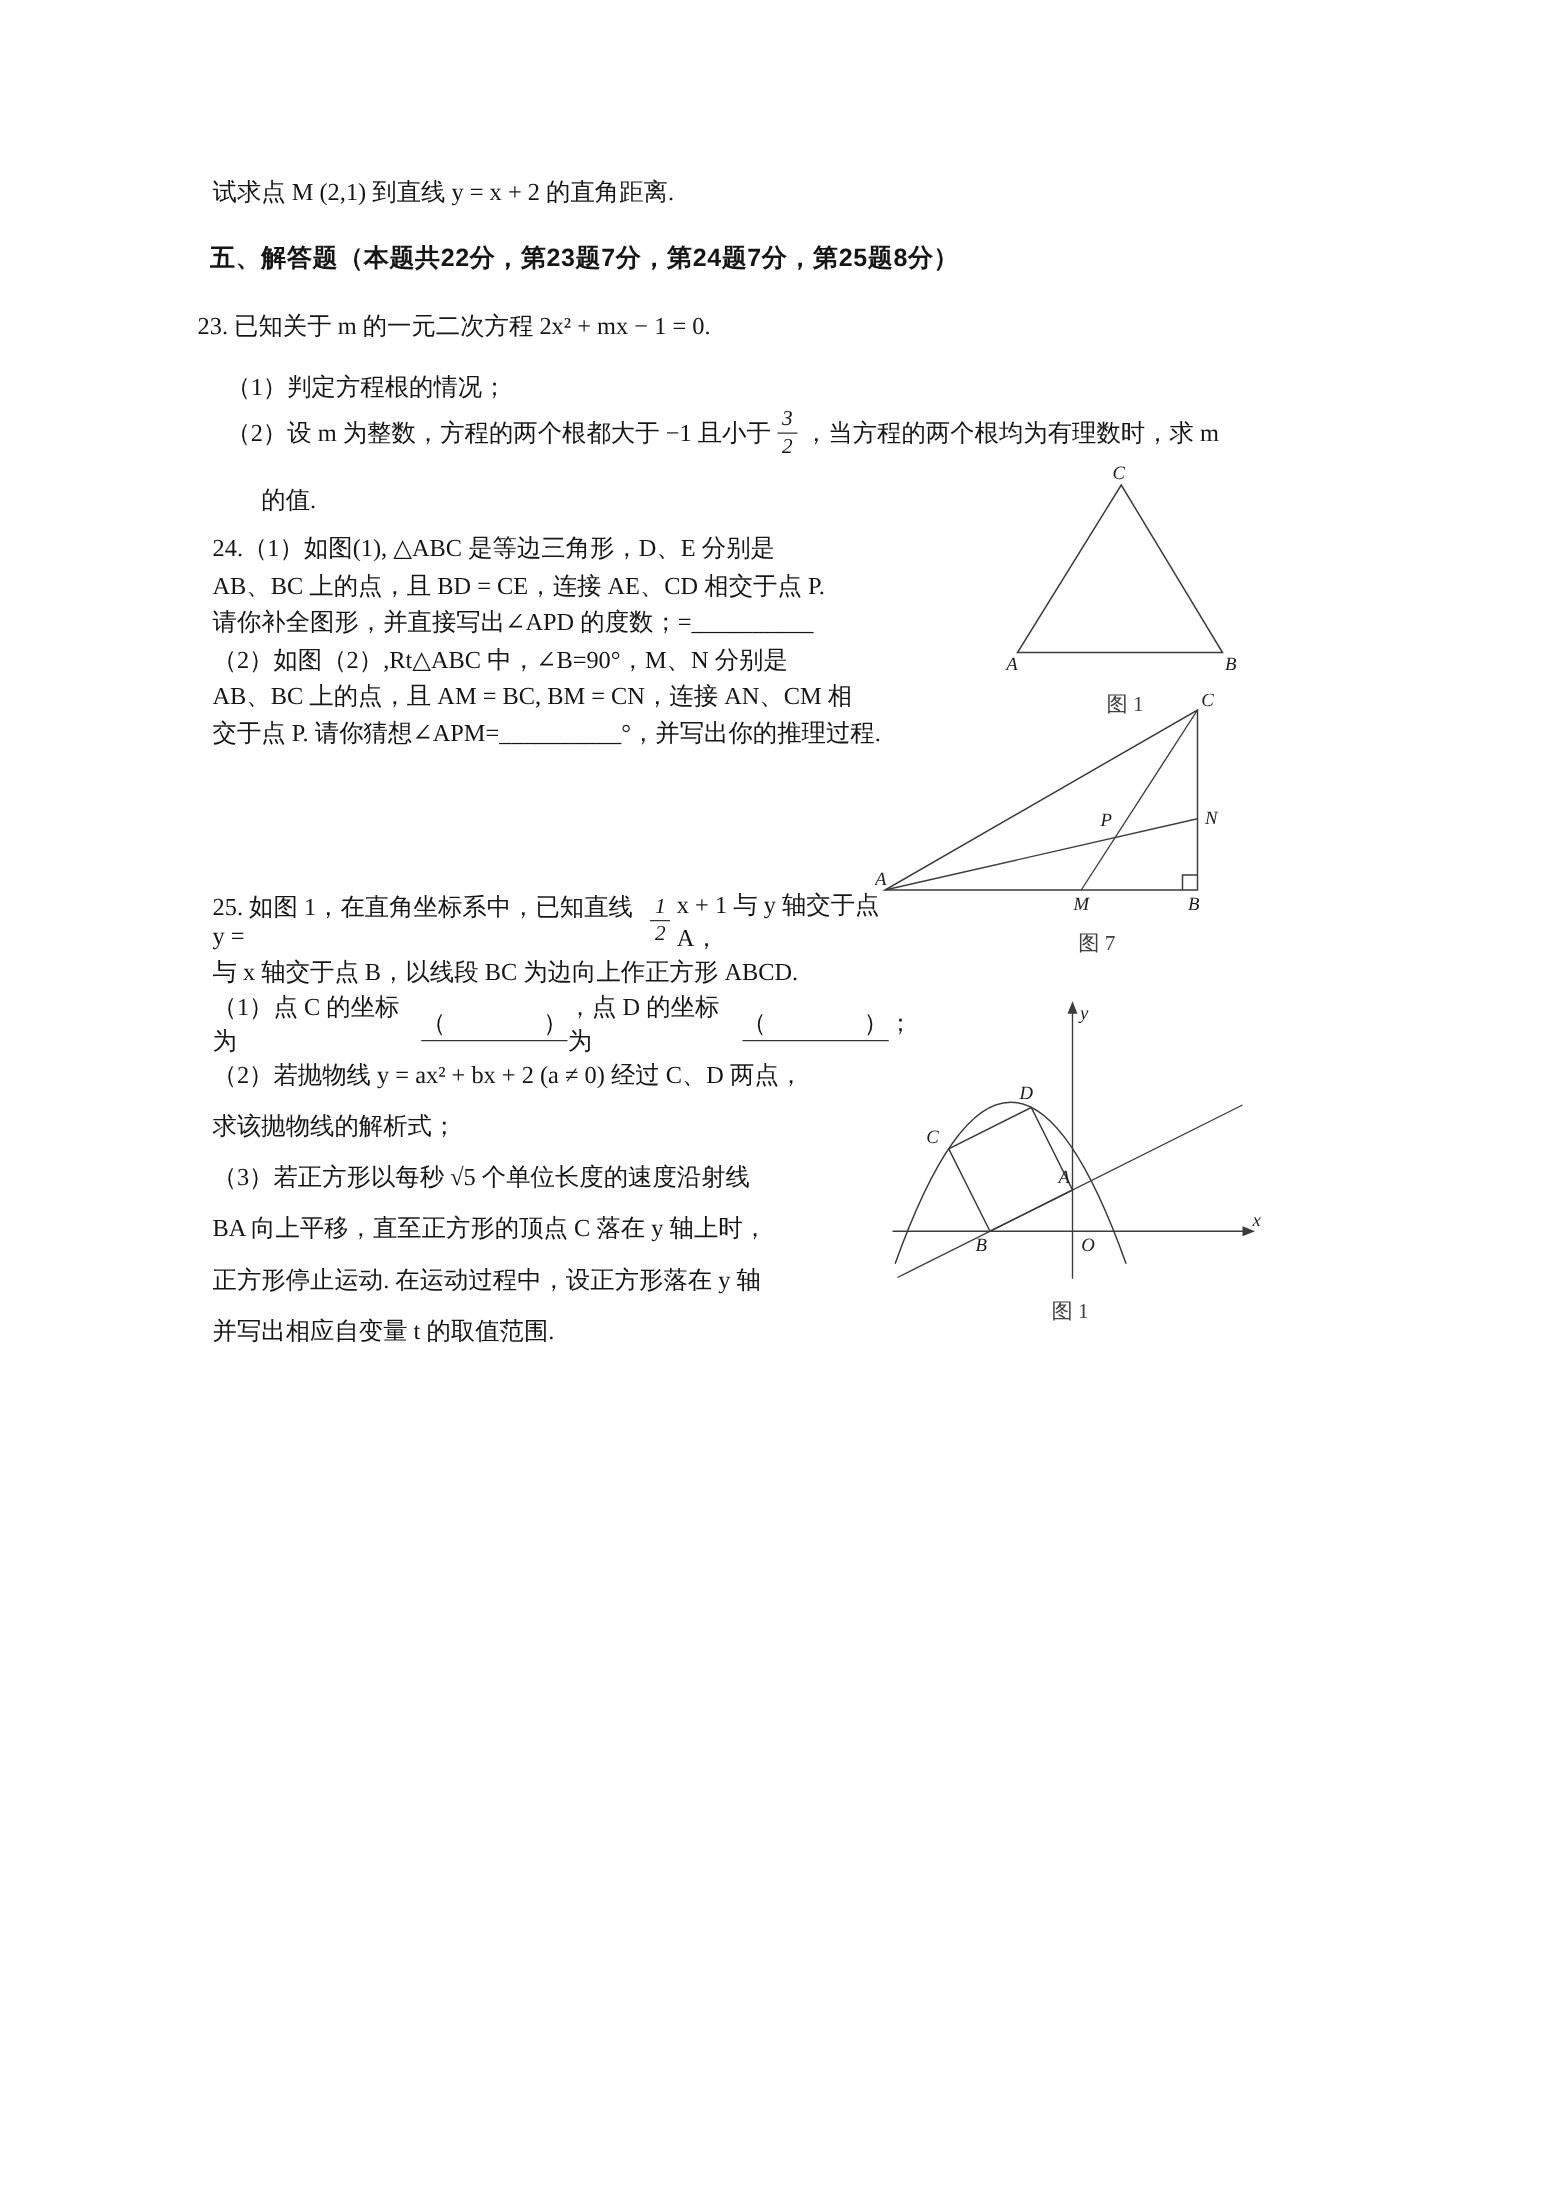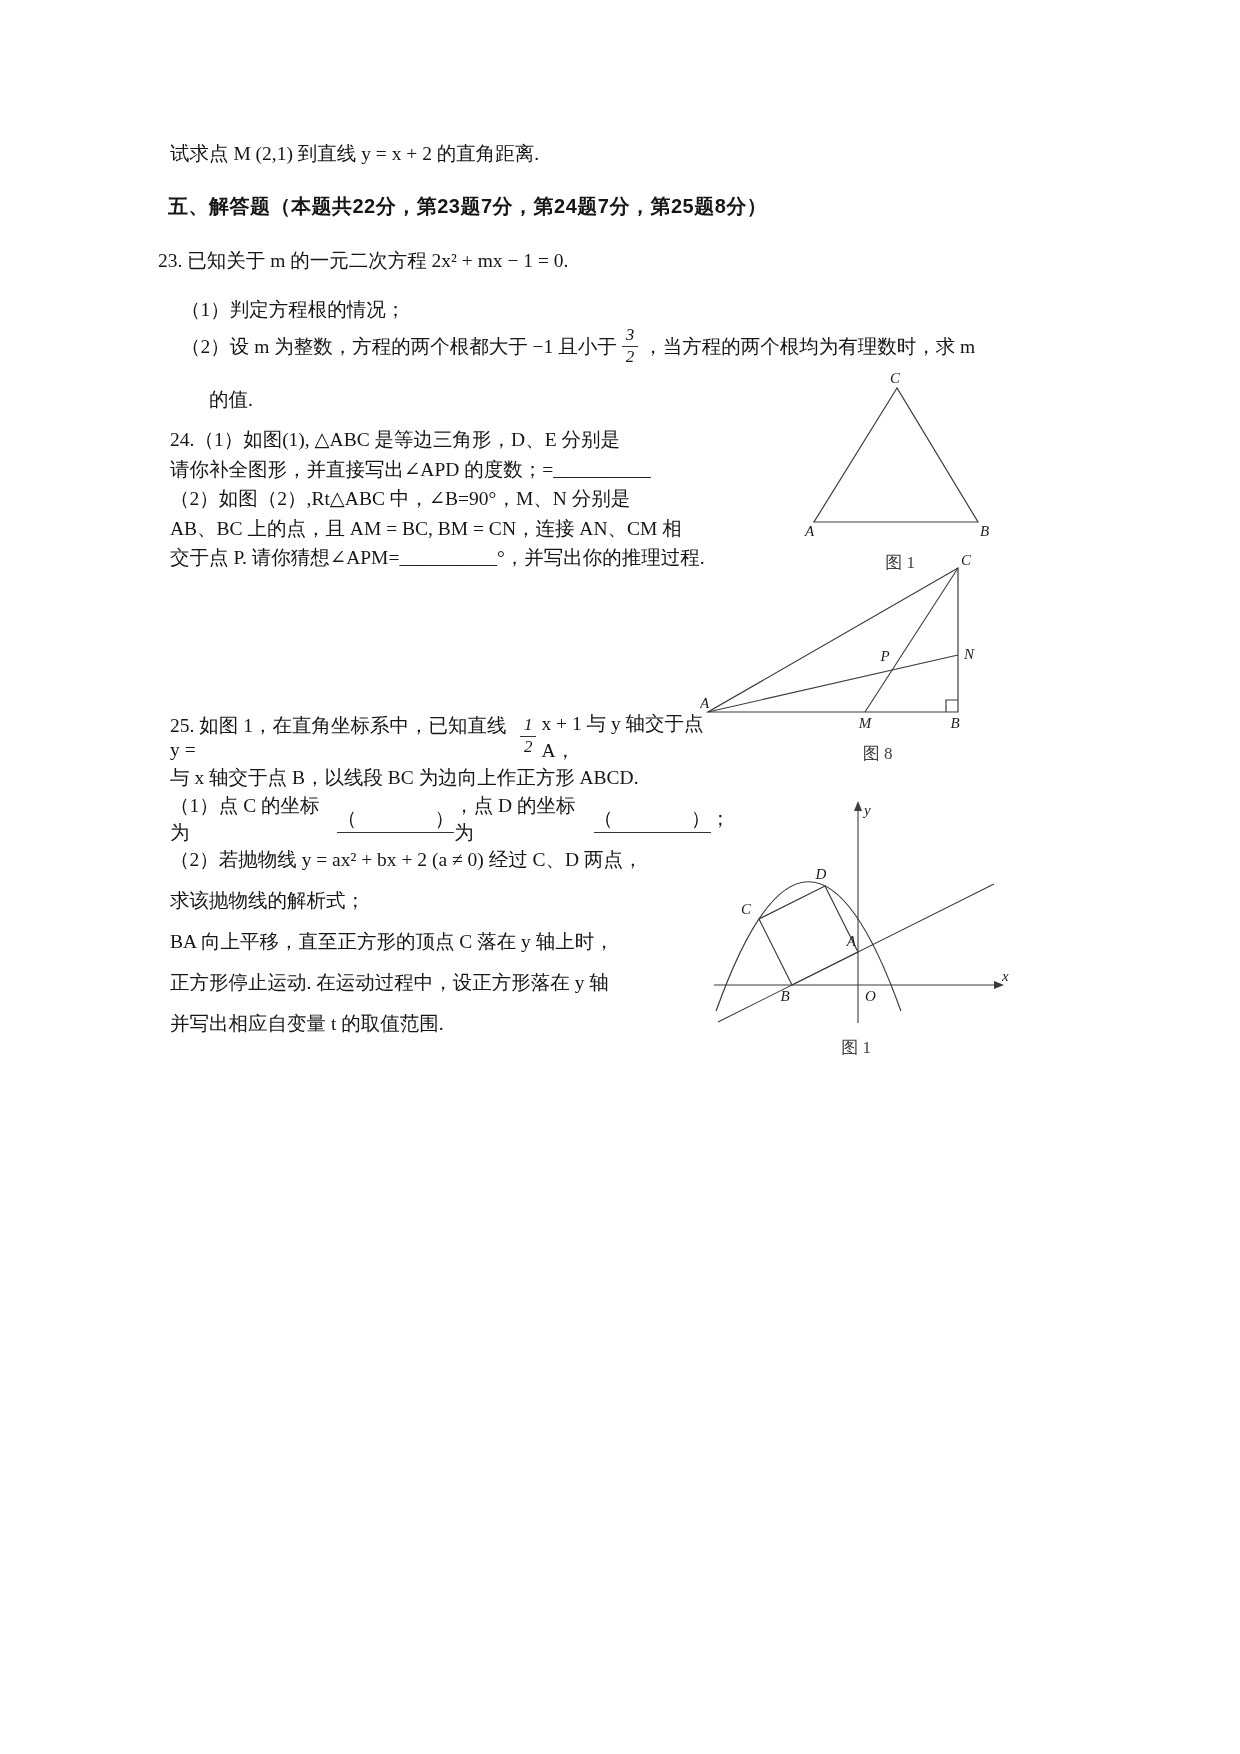--- a/index.html
+++ b/index.html
@@ -79,20 +79,21 @@
     <span class="frac">
       <span class="num">3</span>
       <span class="den">2</span>
     </span>
     <span>，当方程的两个根均为有理数时，求 m</span>
   </div>
   <div class="abs" id="q23-p2-cont">的值.</div>
 
   <div class="abs" id="q24-block">
     <div class="q24-line">24.（1）如图(1), △ABC 是等边三角形，D、E 分别是</div>
+    <div class="q24-line">AB、BC 上的点，且 BD = CE，连接 AE、CD 相交于点 P.</div>
     <div class="q24-line">请你补全图形，并直接写出∠APD 的度数；=__________</div>
     <div class="q24-line">（2）如图（2）,Rt△ABC 中，∠B=90°，M、N 分别是</div>
     <div class="q24-line">AB、BC 上的点，且 AM = BC, BM = CN，连接 AN、CM 相</div>
     <div class="q24-line">交于点 P. 请你猜想∠APM=__________°，并写出你的推理过程.</div>
   </div>
 
   <div class="figure" id="fig1">
     <svg viewBox="0 0 200 170" width="200" height="170">
       <polygon class="shape" points="97,16 14,150 178,150"></polygon>
       <text class="lbl" x="95" y="11" text-anchor="middle">C</text>
@@ -108,21 +109,21 @@
       <line class="seg" x1="8" y1="157" x2="258" y2="100"></line>
       <line class="seg" x1="258" y1="13" x2="165" y2="157"></line>
       <path class="shape" d="M 246 157 L 246 145 L 258 145"></path>
       <text class="lbl" x="261" y="10">C</text>
       <text class="lbl" x="0" y="153">A</text>
       <text class="lbl" x="255" y="173" text-anchor="middle">B</text>
       <text class="lbl" x="165" y="173" text-anchor="middle">M</text>
       <text class="lbl" x="264" y="104">N</text>
       <text class="lbl" x="185" y="106" text-anchor="middle">P</text>
     </svg>
-    <div class="caption">图 8</div>
+    <div class="caption">图 7</div>
   </div>
 
   <div class="abs" id="q25-block">
     <div class="q25-line">
       <span>25. 如图 1，在直角坐标系中，已知直线 y =</span>
       <span class="frac">
         <span class="num">1</span>
         <span class="den">2</span>
       </span>
       <span>x + 1 与 y 轴交于点 A，</span>
@@ -130,20 +131,21 @@
     <div class="q25-line">与 x 轴交于点 B，以线段 BC 为边向上作正方形 ABCD.</div>
     <div class="q25-line">
       <span>（1）点 C 的坐标为</span>
       <span class="blank">（　　　　）</span>
       <span>，点 D 的坐标为</span>
       <span class="blank">（　　　　）</span>
       <span>；</span>
     </div>
     <div class="q25-line">（2）若抛物线 y = ax² + bx + 2 (a ≠ 0) 经过 C、D 两点，</div>
     <div class="q25-line">求该抛物线的解析式；</div>
+    <div class="q25-line">（3）若正方形以每秒 √5 个单位长度的速度沿射线</div>
     <div class="q25-line">BA 向上平移，直至正方形的顶点 C 落在 y 轴上时，</div>
     <div class="q25-line">正方形停止运动. 在运动过程中，设正方形落在 y 轴</div>
     <div class="q25-line">并写出相应自变量 t 的取值范围.</div>
   </div>
 
   <div class="figure" id="fig3">
     <svg viewBox="0 0 316 232" width="316" height="232">
       <path class="shape" d="M 18.1 216 Q 110.5 -42.5 202.9 216"></path>
       <line class="seg" x1="20" y1="227" x2="296" y2="89"></line>
       <line class="seg" x1="16" y1="190" x2="298" y2="190"></line>

